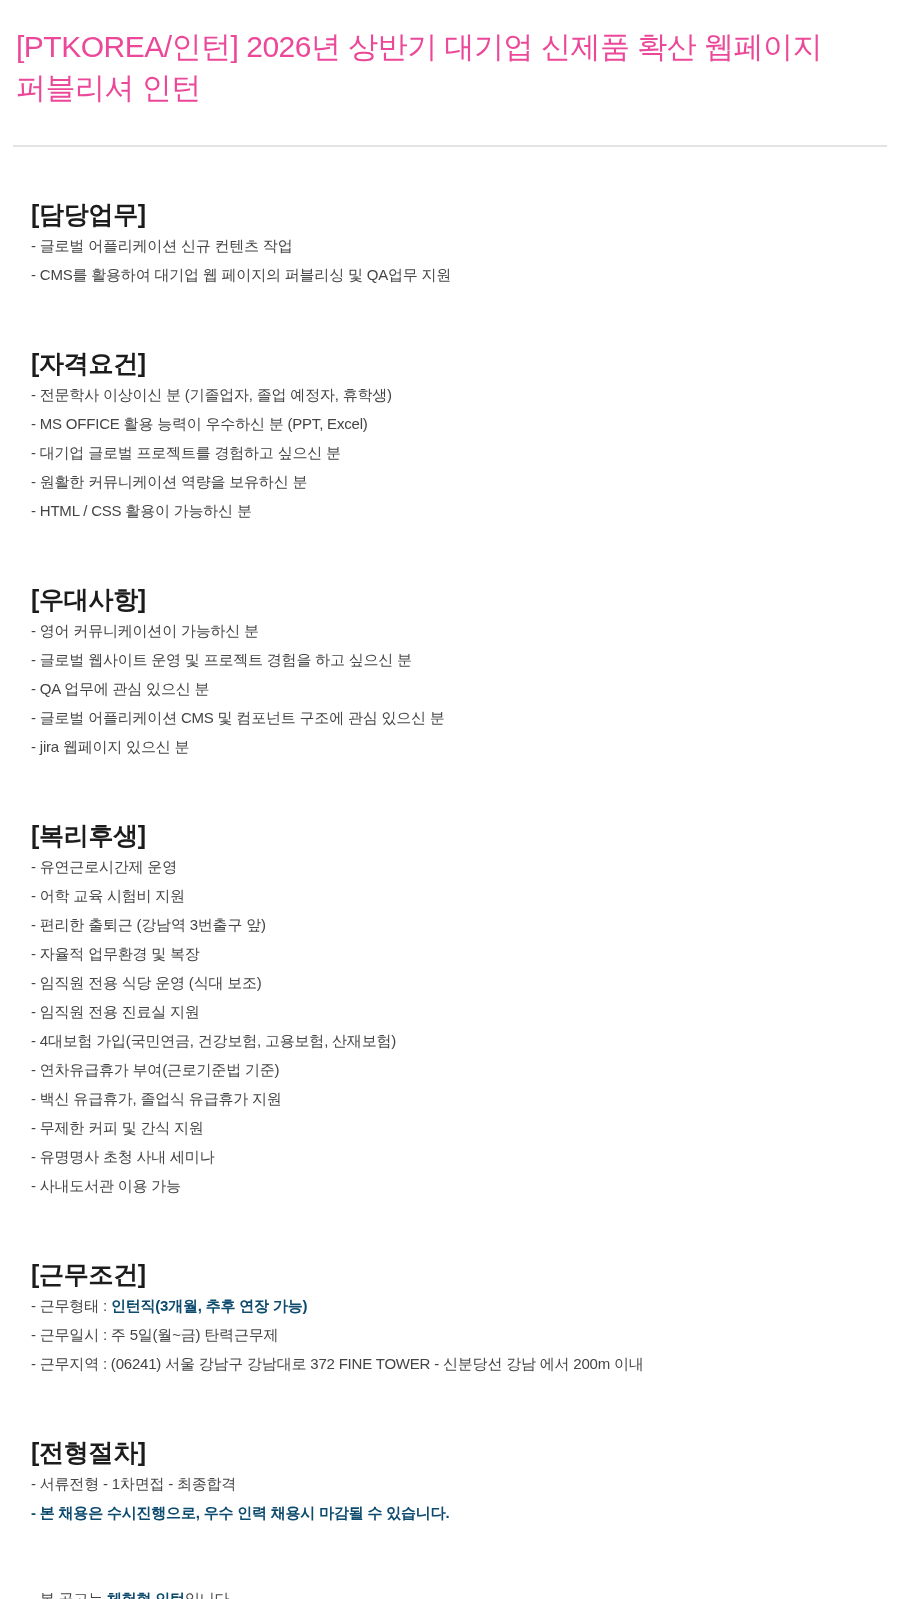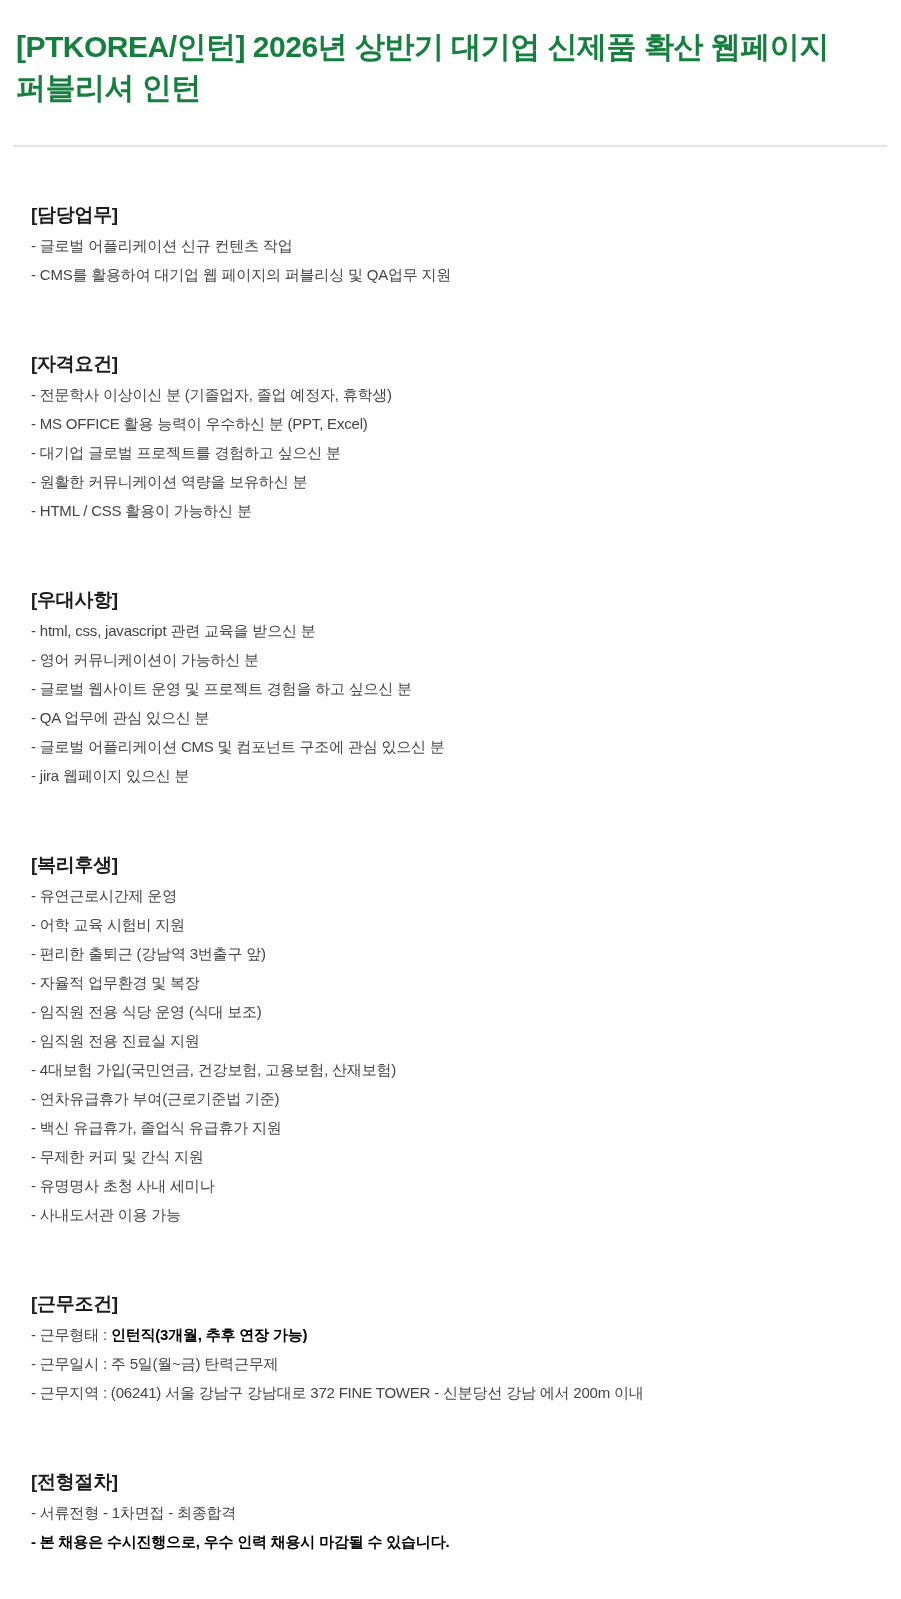--- a/index.html
+++ b/index.html
@@ -11,56 +11,56 @@
   .page {
     width: 901px;
     height: 1599px;
     background: #ffffff;
     overflow: hidden;
     padding-top: 26px;
   }
   .page-title {
     margin: 0 18px 0 16px;
     font-size: 30px;
-    font-weight: 700;
+    font-weight: 400;
     line-height: 41px;
     letter-spacing: -0.5px;
-    color: #15803d;
+    color: #ec4899;
     word-break: keep-all;
   }
   .content-divider {
     border: none;
     border-top: 2px solid #e3e3e3;
     margin: 37px 14px 0 13px;
     height: 0;
   }
   .job-description {
     padding: 0 24px 40px 31px;
   }
   .job-section { margin-top: 68px; }
   .job-section:first-child { margin-top: 56px; }
   .section-heading {
     margin: 0;
-    font-size: 19px;
+    font-size: 25px;
     font-weight: 700;
     line-height: 23px;
     letter-spacing: -0.3px;
     color: #1c1c1c;
   }
   .list-item {
     margin: 11px 0 0 0;
     font-size: 15px;
     line-height: 18px;
     letter-spacing: -0.2px;
     color: #444444;
     word-break: keep-all;
   }
   .list-item .b {
     font-weight: 700;
-    color: #000000;
+    color: #0c4a6e;
   }
 </style>
 </head>
 <body>
 
 <div class="page">
   <h1 class="page-title">[PTKOREA/인턴] 2026년 상반기 대기업 신제품 확산 웹페이지 퍼블리셔 인턴</h1>
   <hr class="content-divider">
   <main class="job-description">
       <section class="job-section">
@@ -71,21 +71,20 @@
       <section class="job-section">
         <h2 class="section-heading">[자격요건]</h2>
         <p class="list-item"><span>- 전문학사 이상이신 분 (기졸업자, 졸업 예정자, 휴학생)</span></p>
         <p class="list-item"><span>- MS OFFICE 활용 능력이 우수하신 분 (PPT, Excel)</span></p>
         <p class="list-item"><span>- 대기업 글로벌 프로젝트를 경험하고 싶으신 분</span></p>
         <p class="list-item"><span>- 원활한 커뮤니케이션 역량을 보유하신 분</span></p>
         <p class="list-item"><span>- HTML / CSS 활용이 가능하신 분</span></p>
       </section>
       <section class="job-section">
         <h2 class="section-heading">[우대사항]</h2>
-        <p class="list-item"><span>- html, css, javascript 관련 교육을 받으신 분</span></p>
         <p class="list-item"><span>- 영어 커뮤니케이션이 가능하신 분</span></p>
         <p class="list-item"><span>- 글로벌 웹사이트 운영 및 프로젝트 경험을 하고 싶으신 분</span></p>
         <p class="list-item"><span>- QA 업무에 관심 있으신 분</span></p>
         <p class="list-item"><span>- 글로벌 어플리케이션 CMS 및 컴포넌트 구조에 관심 있으신 분</span></p>
         <p class="list-item"><span>- jira 웹페이지 있으신 분</span></p>
       </section>
       <section class="job-section">
         <h2 class="section-heading">[복리후생]</h2>
         <p class="list-item"><span>- 유연근로시간제 운영</span></p>
         <p class="list-item"><span>- 어학 교육 시험비 지원</span></p>

